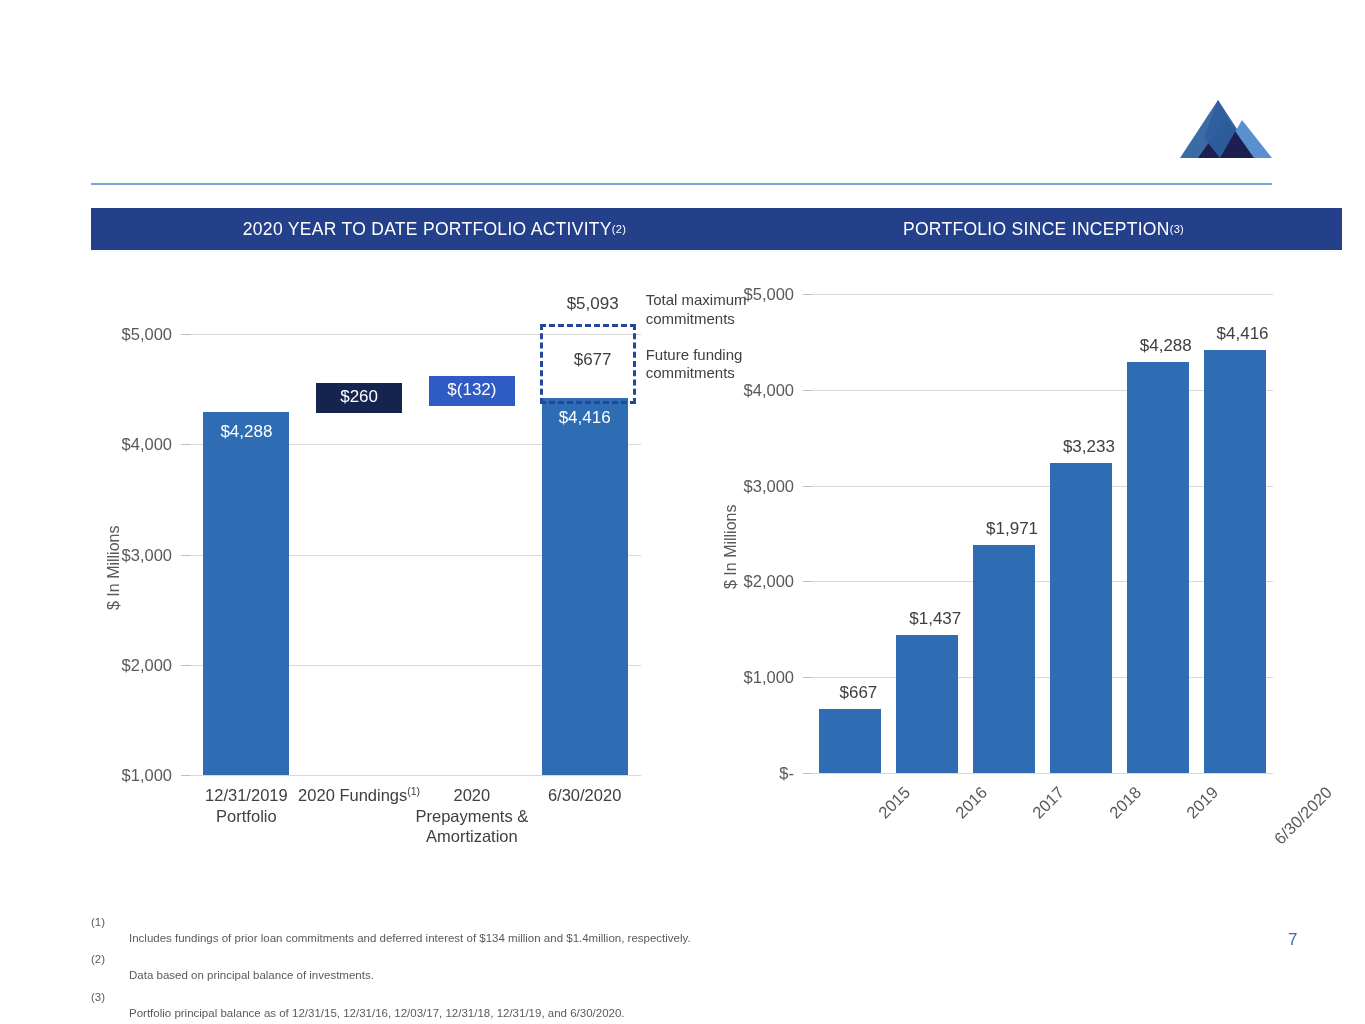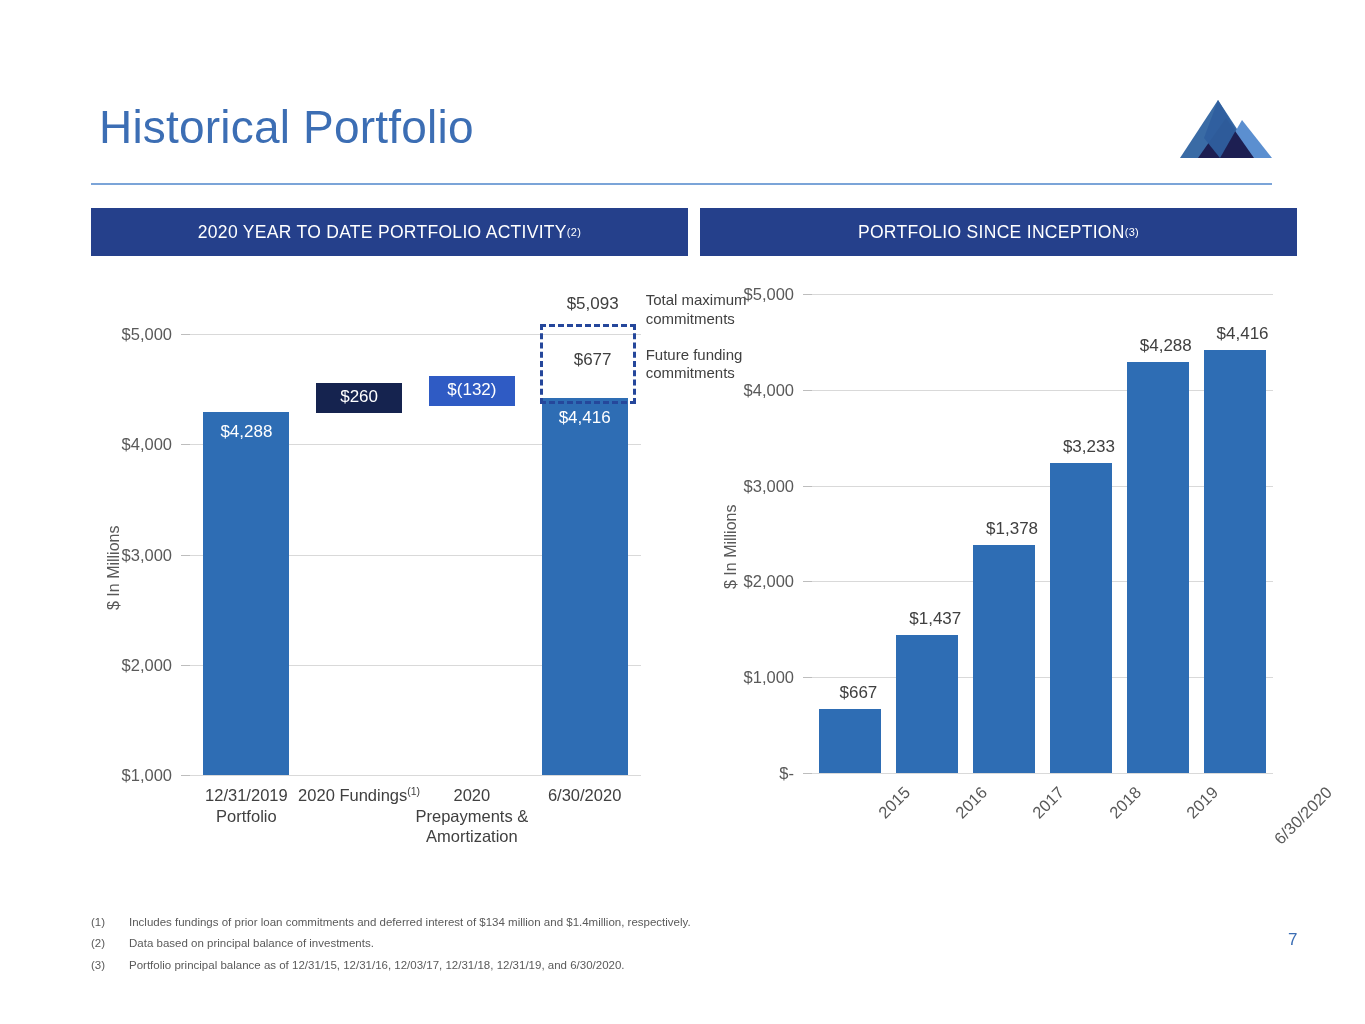--- a/index.html
+++ b/index.html
@@ -19,23 +19,23 @@
   .divider{
     position:absolute;left:91px;top:183px;width:1181px;height:2px;
     background:#7ba4d8;
   }
 
   
   .logo{position:absolute;left:1176px;top:94px;width:100px;height:70px;}
 
   
   .panel-head{
-    position:absolute;height:48px;background:#25408b;
+    position:absolute;height:42px;background:#25408b;
     display:flex;align-items:center;justify-content:center;
-    color:#ffffff;font-size:17.5px;letter-spacing:.3px;
+    color:#ffffff;font-size:17.5px;letter-spacing:.3px;padding-left:45px;
   }
   .panel-head .sup{font-size:11px;vertical-align:super;line-height:0;}
   #head-left{left:91px;top:208px;width:597px;}
   #head-right{left:700px;top:208px;width:597px;}
 
   
   .chart{position:absolute;}
   #chart-left{left:91px;top:270px;width:600px;height:600px;}
   #chart-right{left:700px;top:270px;width:600px;height:600px;}
 
@@ -85,31 +85,30 @@
 
   .callout{
     position:absolute;font-size:15px;color:#404040;line-height:1.25;
     text-align:left;white-space:pre-line;
   }
 
   
   .footnotes{position:absolute;left:91px;top:912px;width:900px;}
   .fn-row{display:flex;font-size:11.5px;color:#5a5a5a;line-height:1.85;}
   .fn-num{width:38px;flex:0 0 38px;}
-  .fn-txt{flex:1;}
+  .fn-txt{flex:1;margin-top:16px;}
   .pagenum{
     position:absolute;left:1288px;top:930px;font-size:17px;color:#3c6eb4;
   }
 </style>
 </head>
 <body>
 
 <div class="slide">
 
-  <div class="title">Historical Portfolio</div>
   <div class="divider"></div>
 
   <div class="logo">
     <svg width="100" height="70" viewBox="0 0 100 70">
       <polygon points="4,64 42,6 80,64" fill="#3a6ba5"></polygon>
       <polygon points="44,64 66,26 96,64" fill="#5b8fd0"></polygon>
       <polygon points="22,64 50,24 78,64" fill="#1d1f52"></polygon>
       <polygon points="42,6 60,36 44,64 28,44" fill="#2f5f9e" opacity="0.95"></polygon>
     </svg>
   </div>
@@ -185,21 +184,21 @@
         <div class="tick" style="top: 95.8px;"></div>
         <div class="ylab" style="top: 95.8px; right: 479px;">$4,000</div>
         <div class="gridline" style="top: 0px;"></div>
         <div class="tick" style="top: 0px;"></div>
         <div class="ylab" style="top: 0px; right: 479px;">$5,000</div>
         <div class="bar" style="left: 7.41667px; top: 415.101px; width: 62px; height: 63.8986px;"></div>
         <div class="bar-lab outside" style="left: 38.4167px; top: 389.101px;">$667</div>
         <div class="bar" style="left: 84.25px; top: 341.335px; width: 62px; height: 137.665px;"></div>
         <div class="bar-lab outside" style="left: 115.25px; top: 315px;">$1,437</div>
         <div class="bar" style="left: 161.083px; top: 251.092px; width: 62px; height: 227.908px;"></div>
-        <div class="bar-lab outside" style="left: 192.083px; top: 225.092px;">$1,378</div>
+        <div class="bar-lab outside" style="left: 192.083px; top: 225.092px;">$1,971</div>
         <div class="bar" style="left: 237.917px; top: 169.279px; width: 62px; height: 309.721px;"></div>
         <div class="bar-lab outside" style="left: 268.917px; top: 143.279px;">$3,233</div>
         <div class="bar" style="left: 314.75px; top: 68.2096px; width: 62px; height: 410.79px;"></div>
         <div class="bar-lab outside" style="left: 345.75px; top: 42.2096px;">$4,288</div>
         <div class="bar" style="left: 391.583px; top: 55.9472px; width: 62px; height: 423.053px;"></div>
         <div class="bar-lab outside" style="left: 422.583px; top: 29.9472px;">$4,416</div>
         <div class="xlab-rot" style="left: 52.4167px; top: 489px;">2015</div>
         <div class="xlab-rot" style="left: 129.25px; top: 489px;">2016</div>
         <div class="xlab-rot" style="left: 206.083px; top: 489px;">2017</div>
         <div class="xlab-rot" style="left: 282.917px; top: 489px;">2018</div>

